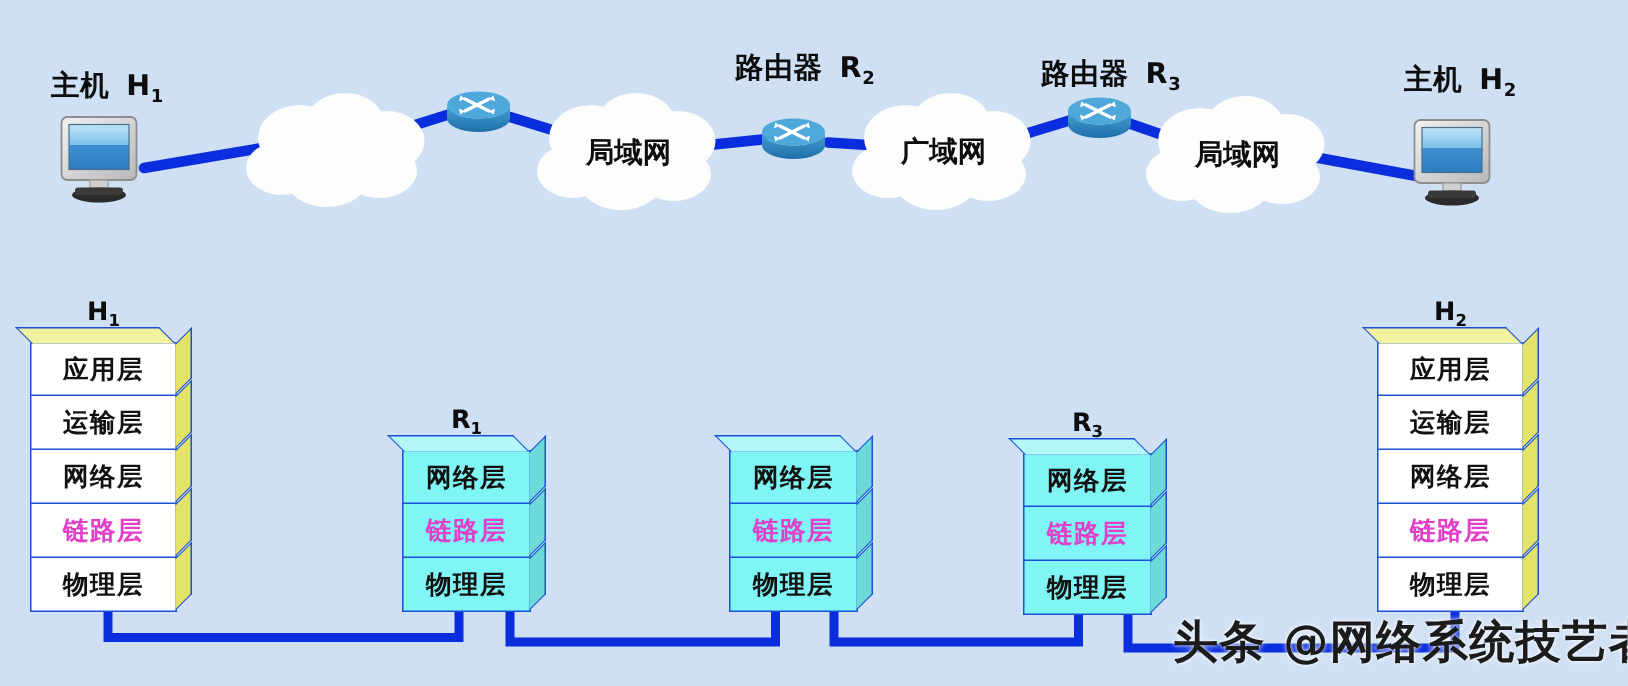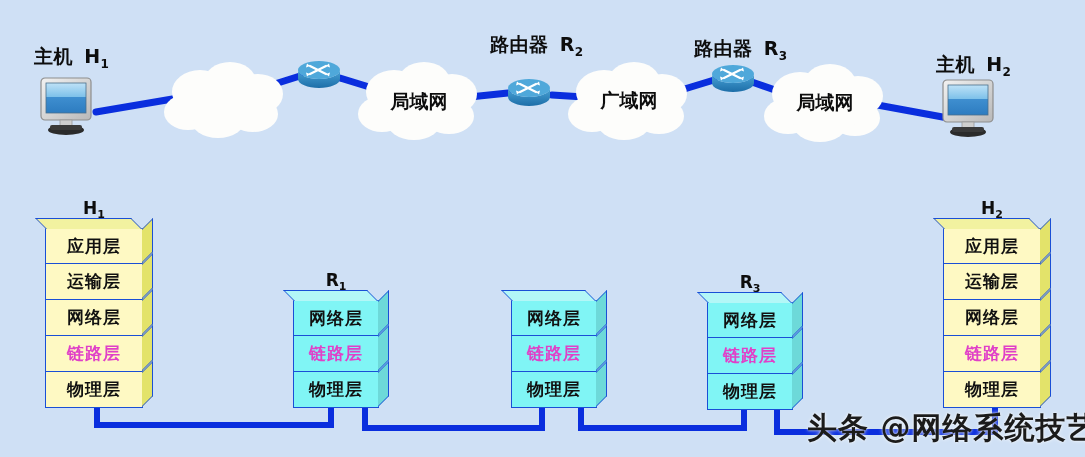--- a/index.html
+++ b/index.html
@@ -42,21 +42,21 @@
   .layer{
     position:relative;
     box-sizing:border-box;
     border:1.6px solid #1a4fd6;
     font-weight:bold;
     font-size:17px;
     color:#111;
     display:flex;align-items:center;justify-content:center;
     letter-spacing:1px;
   }
-  .layer.host{background:#fef9c3;}
+  .layer.host{background:#ffffff;}
   .layer.rtr{background:#80f5f5;}
   .layer.link{color:#e040c8;}
   
   .layer .side{
     position:absolute;top:0;right:-11px;width:11px;height:100%;
     transform:skewY(-45deg);transform-origin:left top;
     box-sizing:border-box;
     border-right:1.6px solid #1a4fd6;
     border-top:1.6px solid #1a4fd6;
     border-bottom:1.6px solid #1a4fd6;
@@ -231,34 +231,34 @@
           <path d="M30 8 L14 16"></path>
       </g>
       <g fill="#ffffff">
         <path d="M30 16 l4 -1.5 l-1 4 z"></path>
         <path d="M14 16 l-4 -1.5 l1 4 z"></path>
         <path d="M14 8 l-4 1.5 l1 -4 z"></path>
         <path d="M30 8 l4 1.5 l-1 -4 z"></path>
       </g>
     </svg>
 
-    <div class="abs toplabel" style="left:936px;top:52px;">
+    <div class="abs toplabel" style="left:936px;top:40px;">
       <span>主机</span>
       <span style="margin-left:4px;">H<span class="sub">2</span></span>
     </div>
     <svg class="abs monitor" style="left:940px;top:78px;" width="56" height="60" viewBox="0 0 56 60">
       <rect x="3" y="2" width="50" height="42" rx="4" fill="url(#bez)" stroke="#8e8e8e" stroke-width="1.2"></rect>
       <rect x="8" y="7" width="40" height="30" fill="url(#scr)" stroke="#4a6f8c" stroke-width="0.8"></rect>
       <rect x="22" y="44" width="12" height="7" fill="#cfcfcf" stroke="#9a9a9a" stroke-width="0.8"></rect>
       <ellipse cx="28" cy="54" rx="18" ry="5" fill="#2b2b2b"></ellipse>
       <rect x="12" y="49" width="32" height="5" rx="2" fill="#3a3a3a"></rect>
     </svg>
   </div>
 
-  <div class="abs" style="left:0;top:190px;width:1009px;height:267px;margin-left:25px;">
+  <div class="abs" style="left:0;top:190px;width:1009px;height:267px;">
 
     <svg class="abs" style="left:0;top:0;" width="1085" height="267" viewBox="0 0 1085 267">
       <g stroke="#0a2ede" stroke-width="6" fill="none" stroke-linejoin="miter">
         <polyline points="72,208 72,235 306,235 306,208"></polyline>
         <polyline points="340,208 340,238 517,238 517,208"></polyline>
         <polyline points="556,208 556,238 719,238 719,210"></polyline>
         <polyline points="752,210 752,242 970,242 970,208"></polyline>
       </g>
     </svg>
 

